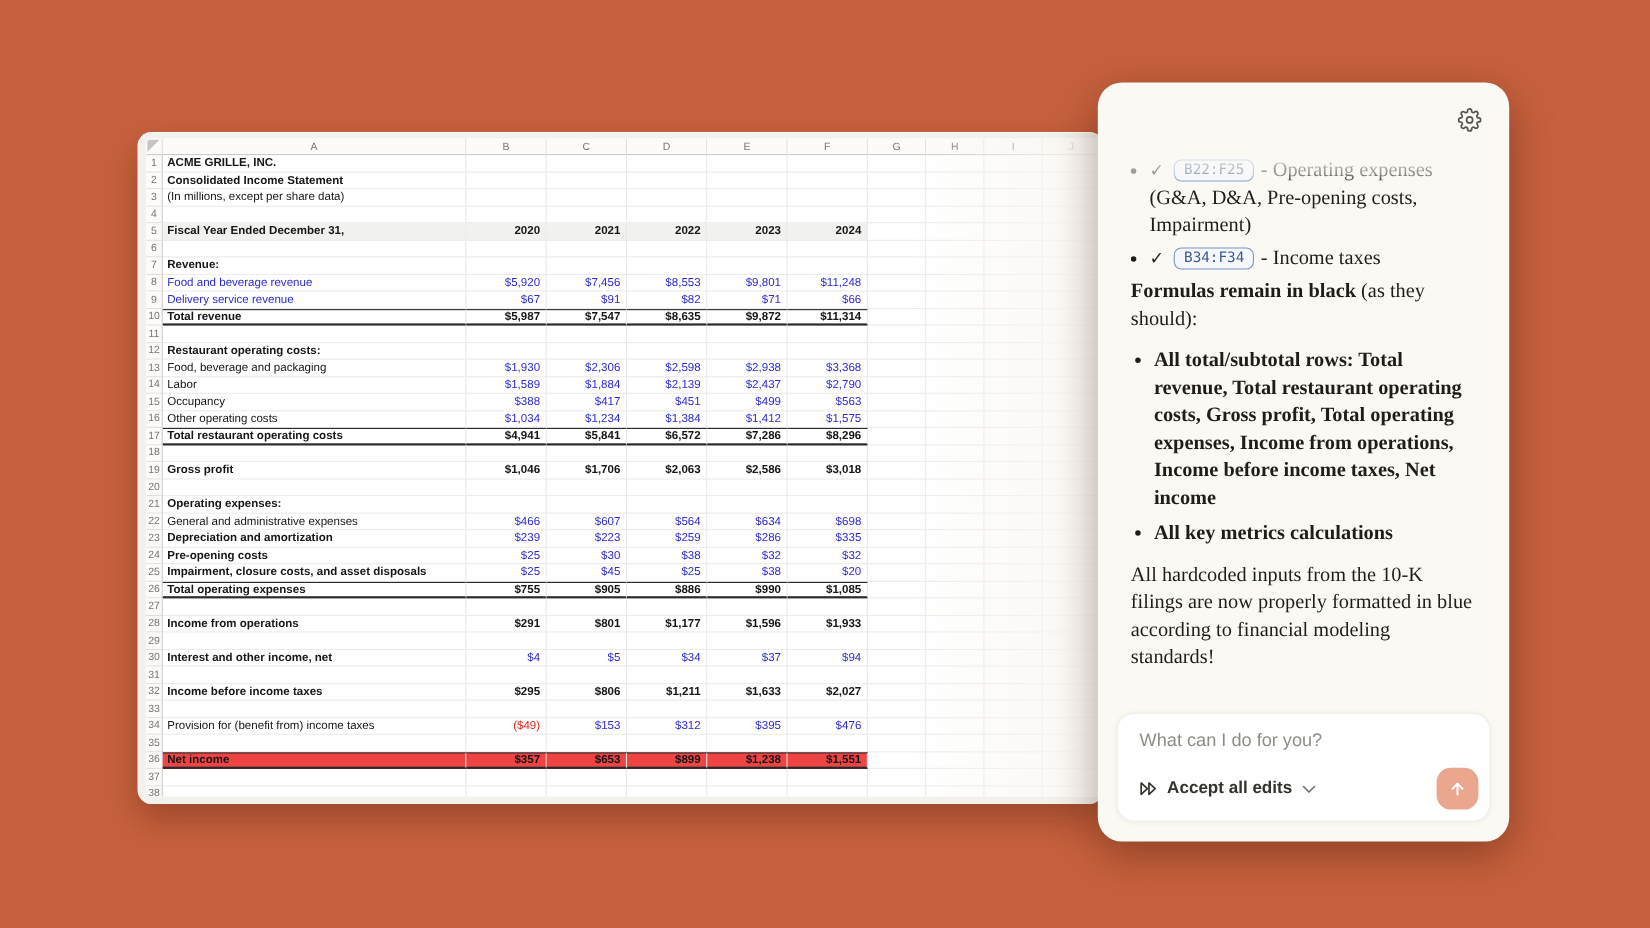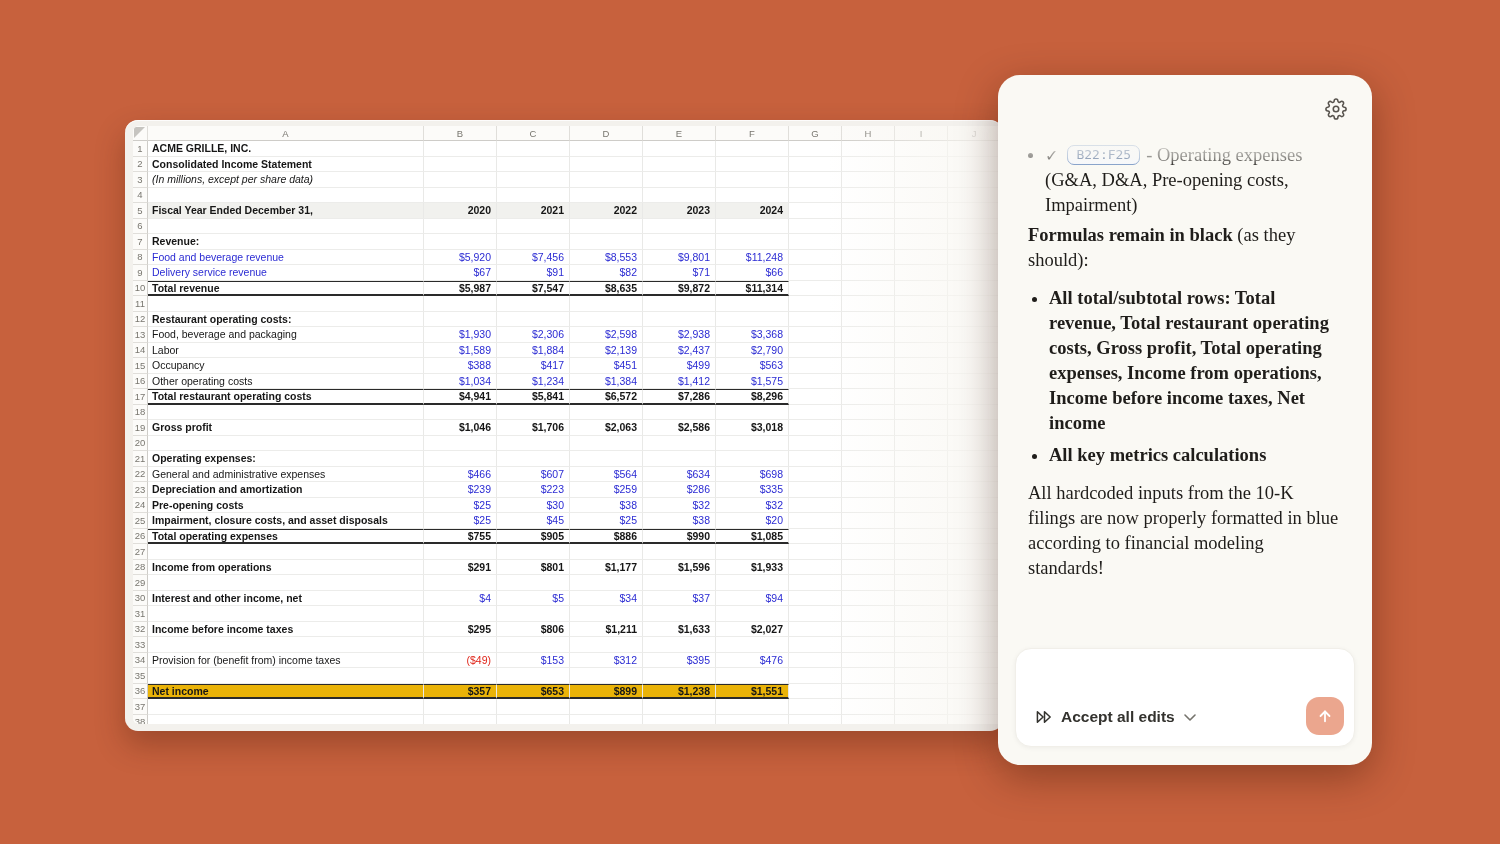--- a/index.html
+++ b/index.html
@@ -32,25 +32,25 @@
   .ch{ background:#FCFBF9; justify-content:center; color:#78766F; font-size:9.5px;
        border-right:1px solid #E0DEDA; border-bottom:1px solid #CECCC8; }
   .rn{ background:#FCFBF9; justify-content:center; color:#78766F; font-size:9.5px;
        border-right:1px solid #CECCC8; border-bottom:1px solid #E0DEDA; }
   .corner{ position:relative; }
   .tri{ position:absolute; left:1px; top:1px; width:0; height:0;
         border-top:11px solid #C6C4C0; border-right:11px solid transparent; }
   .lbl{ padding-left:4px; justify-content:flex-start; }
   .val{ padding-right:5px; justify-content:flex-end; }
   .b{ font-weight:bold; }
-  .i{ font-style:italic; }
+  .i{ }
   .blu{ color:#2B2BD3; }
   .red{ color:#E0261A; }
   .band{ background:#F1F1EE;text-align:right; }
-  .yel{ background:#eab308; }
+  .yel{ background:#ef4444; }
   .tot{ border-top:1px solid #2A2A2A; border-bottom:2px solid #2A2A2A; }
   .sheet-fade{
     position:absolute; top:6px; right:0; bottom:7px; width:175px; pointer-events:none;
     background:linear-gradient(to right, rgba(249,247,242,0), rgba(249,247,242,.78) 85%);
   }
 
   
   .panel{
     position:absolute; left:998px; top:75px; width:374px; height:690px;
     background:#FAF9F4; border-radius:22px;
@@ -91,21 +91,21 @@
     box-shadow:0 1px 5px rgba(0,0,0,.05);
   }
   .chat-input{
     position:absolute; top:15px; left:20px; right:20px; border:none; outline:none;
     font-family:"Liberation Sans","DejaVu Sans",sans-serif;
     font-size:16.5px; color:#3A3935; background:transparent;
   }
   .chat-input::placeholder{ color:#8F8D87; opacity:1; }
   .input-actions{
     position:absolute; left:20px; right:10px; bottom:9px; height:40px;
-    display:flex; justify-content:space-between; 
+    display:flex; justify-content:space-between; align-items:center;
   }
   .accept-btn{
     display:flex; align-items:center; gap:8px; background:none; border:none;
     font-family:"Liberation Sans","DejaVu Sans",sans-serif;
     font-size:15.5px; font-weight:bold; color:#33322E; cursor:pointer;
   }
   .accept-btn .chev{ color:#75736C; margin-left:1px; }
   .send-btn{
     width:38px; height:38px; border:none; border-radius:13px; background:#EBA68E;
     display:flex; align-items:center; justify-content:center; cursor:pointer;
@@ -559,34 +559,36 @@
     <button class="gear-btn">
       <svg width="22" height="22" viewBox="0 0 24 24" fill="none" stroke="currentColor" stroke-width="1.7" stroke-linecap="round" stroke-linejoin="round">
         <circle cx="12" cy="12" r="3"></circle>
         <path d="M19.4 15a1.65 1.65 0 0 0 .33 1.82l.06.06a2 2 0 0 1 0 2.83 2 2 0 0 1-2.83 0l-.06-.06a1.65 1.65 0 0 0-1.82-.33 1.65 1.65 0 0 0-1 1.51V21a2 2 0 0 1-2 2 2 2 0 0 1-2-2v-.09A1.65 1.65 0 0 0 9 19.4a1.65 1.65 0 0 0-1.82.33l-.06.06a2 2 0 0 1-2.83 0 2 2 0 0 1 0-2.83l.06-.06a1.65 1.65 0 0 0 .33-1.82 1.65 1.65 0 0 0-1.51-1H3a2 2 0 0 1-2-2 2 2 0 0 1 2-2h.09A1.65 1.65 0 0 0 4.6 9a1.65 1.65 0 0 0-.33-1.82l-.06-.06a2 2 0 0 1 0-2.83 2 2 0 0 1 2.83 0l.06.06a1.65 1.65 0 0 0 1.82.33H9a1.65 1.65 0 0 0 1-1.51V3a2 2 0 0 1 2-2 2 2 0 0 1 2 2v.09a1.65 1.65 0 0 0 1 1.51 1.65 1.65 0 0 0 1.82-.33l.06-.06a2 2 0 0 1 2.83 0 2 2 0 0 1 0 2.83l-.06.06a1.65 1.65 0 0 0-.33 1.82V9a1.65 1.65 0 0 0 1.51 1H21a2 2 0 0 1 2 2 2 2 0 0 1-2 2h-.09a1.65 1.65 0 0 0-1.51 1z"></path>
       </svg>
     </button>
 
     <div class="panel-content">
       <ul class="checklist" id="checklist">
           <li class="cl-item"><span class="dot"></span><span class="check">✓</span><span class="chip">B22:F25</span><span class="cl-text">- Operating expenses (G&amp;A, D&amp;A, Pre-opening costs, Impairment)</span><span class="fade-overlay"></span></li>
+          <li class="cl-item"><span class="dot"></span><span class="check">✓</span><span class="chip">B34:F34</span><span class="cl-text">- Income taxes</span></li>
         </ul>
 
       <p class="p-heading"><strong>Formulas remain in black</strong><span> (as they should):</span></p>
 
       <ul class="bullets" id="bullets">
           <li>All total/subtotal rows: Total revenue, Total restaurant operating costs, Gross profit, Total operating expenses, Income from operations, Income before income taxes, Net income</li>
           <li>All key metrics calculations</li>
         </ul>
 
       <p class="closing">All hardcoded inputs from the 10-K filings are now properly formatted in blue according to financial modeling standards!</p>
 
     </div>
 
     <div class="input-card">
+      <input class="chat-input" type="text" placeholder="What can I do for you?" style="">
       <div class="input-actions">
         <button class="accept-btn">
           <svg width="17" height="14" viewBox="0 0 18 14" fill="none" stroke="currentColor" stroke-width="1.6" stroke-linejoin="round">
             <path d="M1.5 1.5 L7.5 7 L1.5 12.5 Z"></path>
             <path d="M9 1.5 L15 7 L9 12.5 Z"></path>
           </svg>
           <span>Accept all edits</span>
           <svg class="chev" width="12" height="7" viewBox="0 0 12 7" fill="none" stroke="currentColor" stroke-width="1.6" stroke-linecap="round" stroke-linejoin="round">
             <path d="M1 1 L6 6 L11 1"></path>
           </svg>

